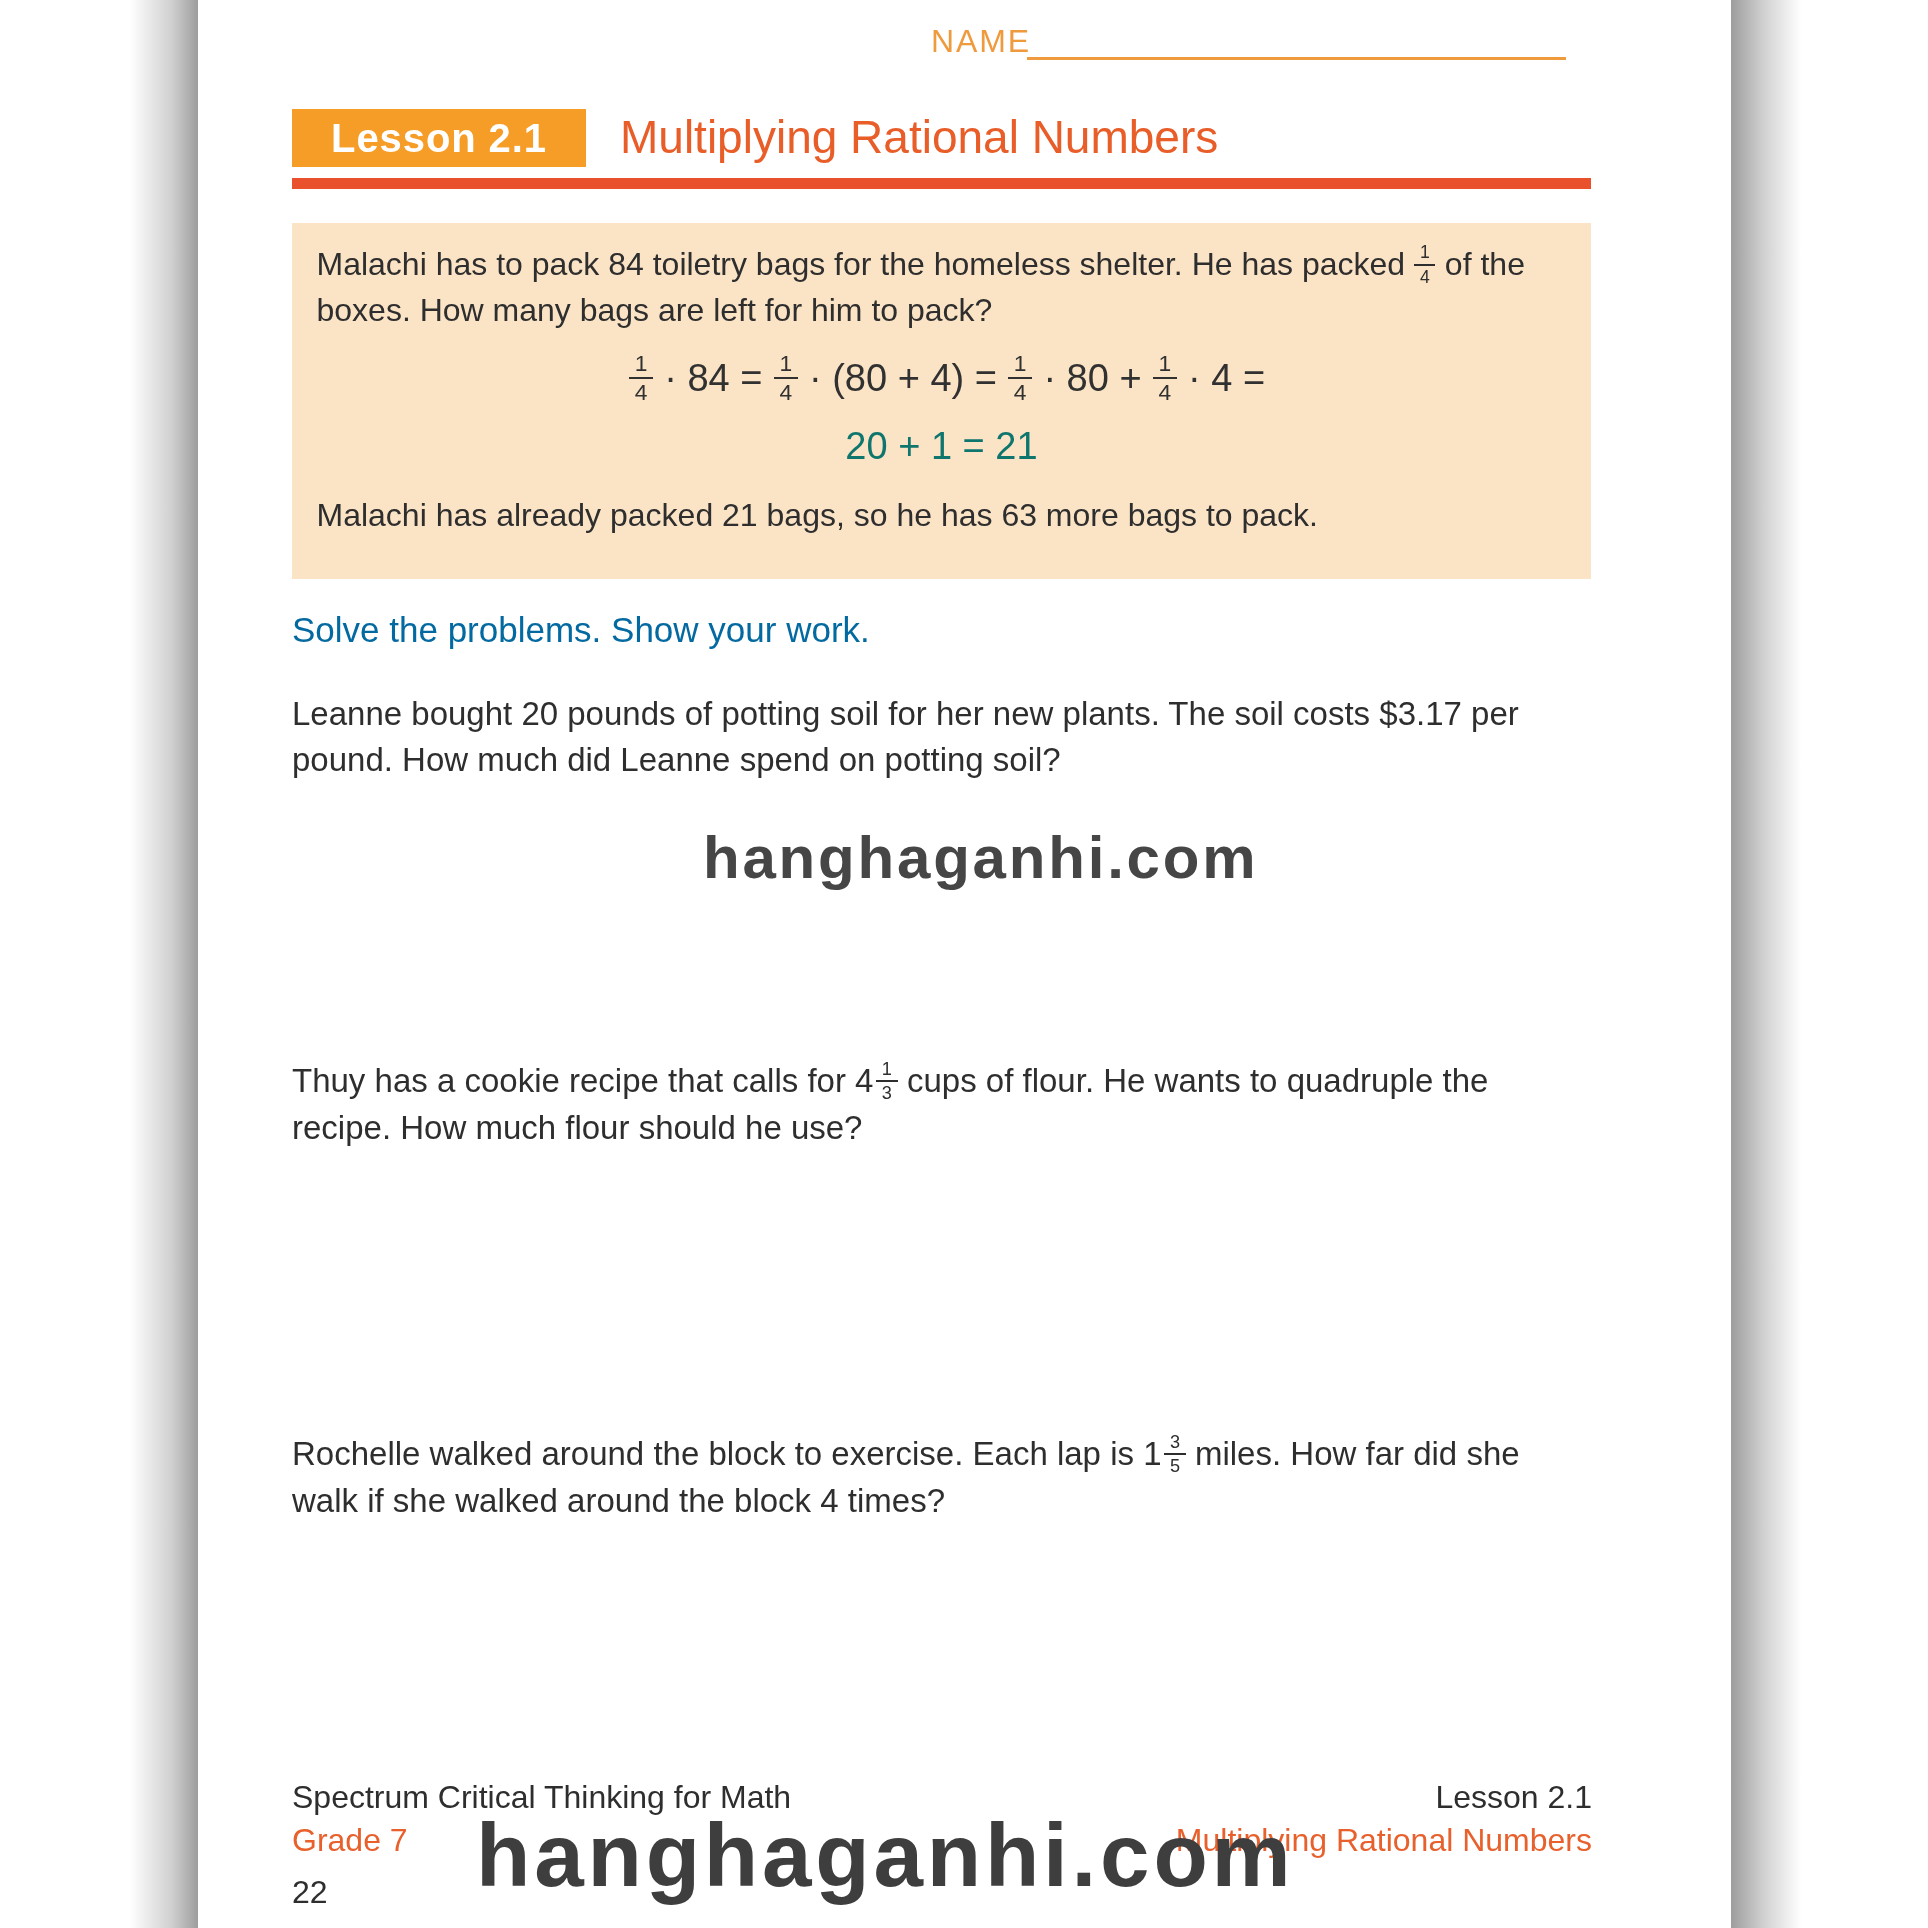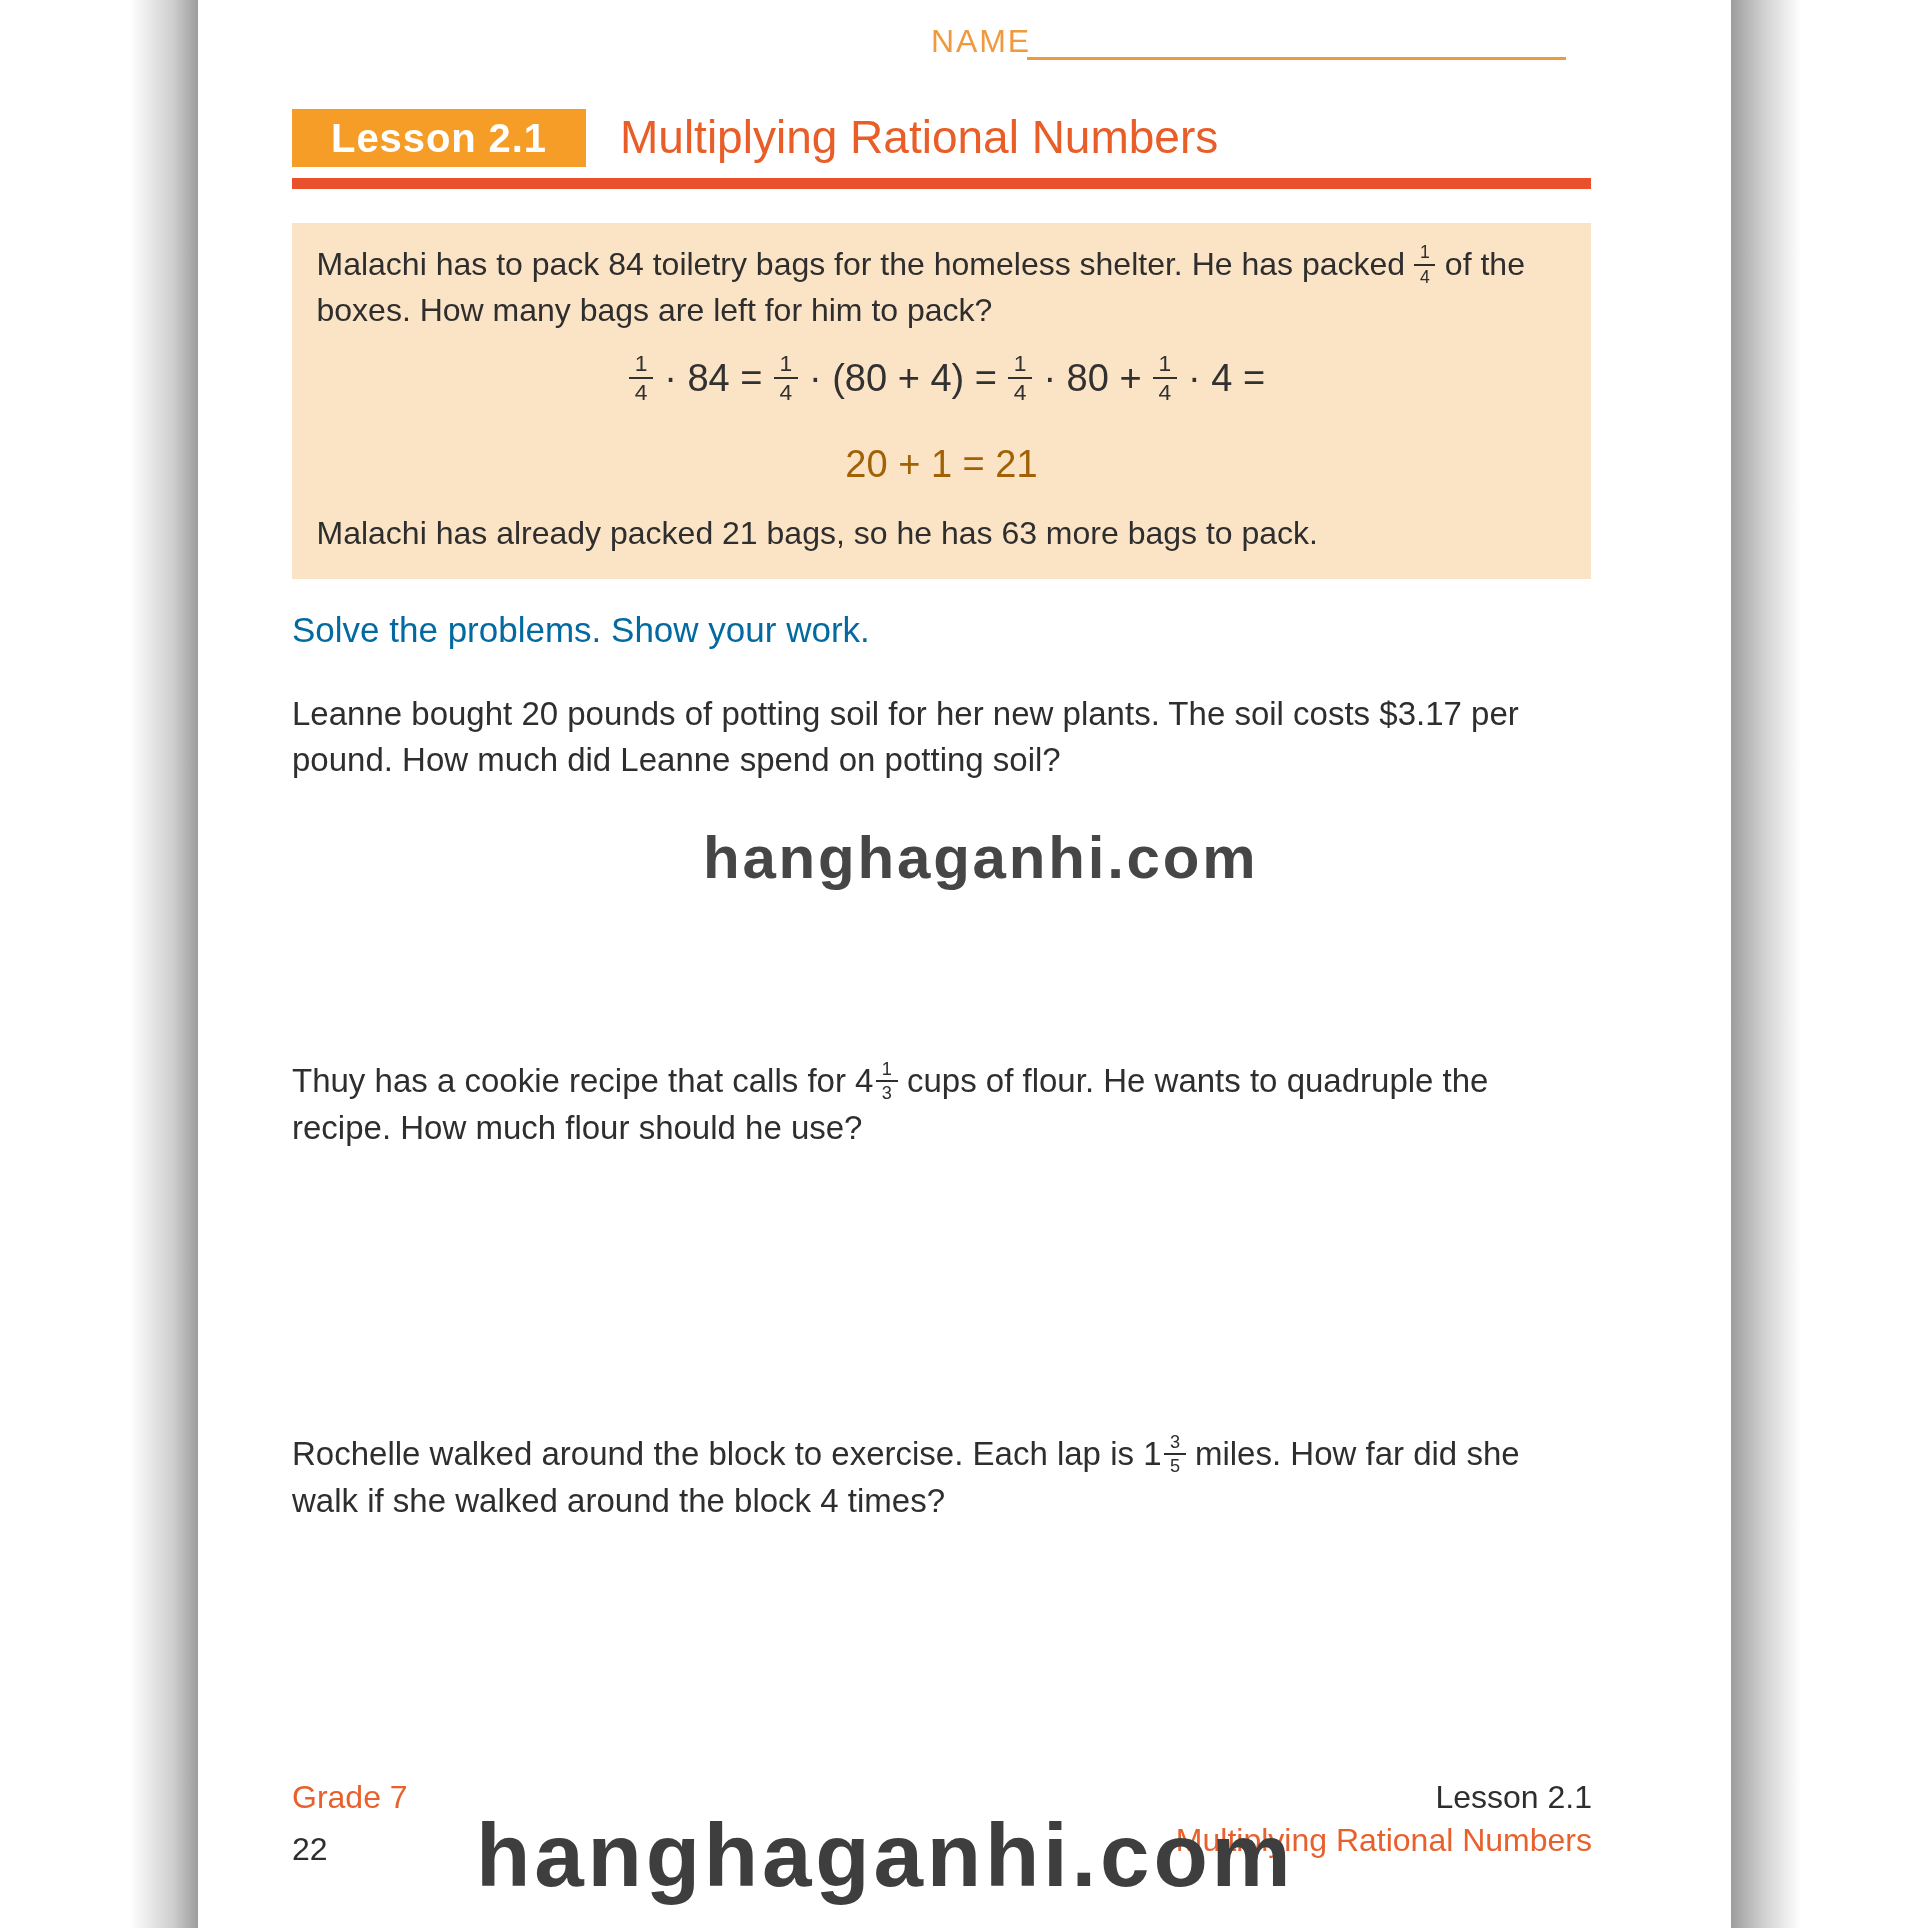--- a/index.html
+++ b/index.html
@@ -87,22 +87,22 @@
   }
   .example-box .eq {
     text-align: center;
     font-size: 38px;
     margin-top: 21px;
     color: #313131;
   }
   .example-box .eq2 {
     text-align: center;
     font-size: 38px;
-    margin-top: 34px;
-    color: #a16207;
+    margin-top: 16px;
+    color: #0f766e;
   }
   .example-box .conclusion {
     margin-top: 24px;
     font-size: 32px;
   }
 
   .frac {
     display: inline-block;
     vertical-align: middle;
     text-align: center;
@@ -208,20 +208,21 @@
 
   <p class="abs problem p1">Leanne bought 20 pounds of potting soil for her new plants. The soil costs $3.17 per pound. How much did Leanne spend on potting soil?</p>
 
   <div class="abs watermark center">hanghaganhi.com</div>
 
   <p class="abs problem p2"><span>Thuy has a cookie recipe that calls for 4</span><span class="frac tight"><span class="num">1</span><span class="den">3</span></span><span>cups of flour. He wants to quadruple the recipe. How much flour should he use?</span></p>
 
   <p class="abs problem p3"><span>Rochelle walked around the block to exercise. Each lap is 1</span><span class="frac tight"><span class="num">3</span><span class="den">5</span></span><span>miles.  How far did she walk if she walked around the block 4 times?</span></p>
 
   <div class="abs footer-left">
+    <div>Spectrum Critical Thinking for Math</div>
     <div class="grade">Grade 7</div>
     <div class="pageno">22</div>
   </div>
 
   <div class="abs footer-right">
     <div>Lesson 2.1</div>
     <div class="sub">Multiplying Rational Numbers</div>
   </div>
 
   <div class="abs watermark bottom">hanghaganhi.com</div>

